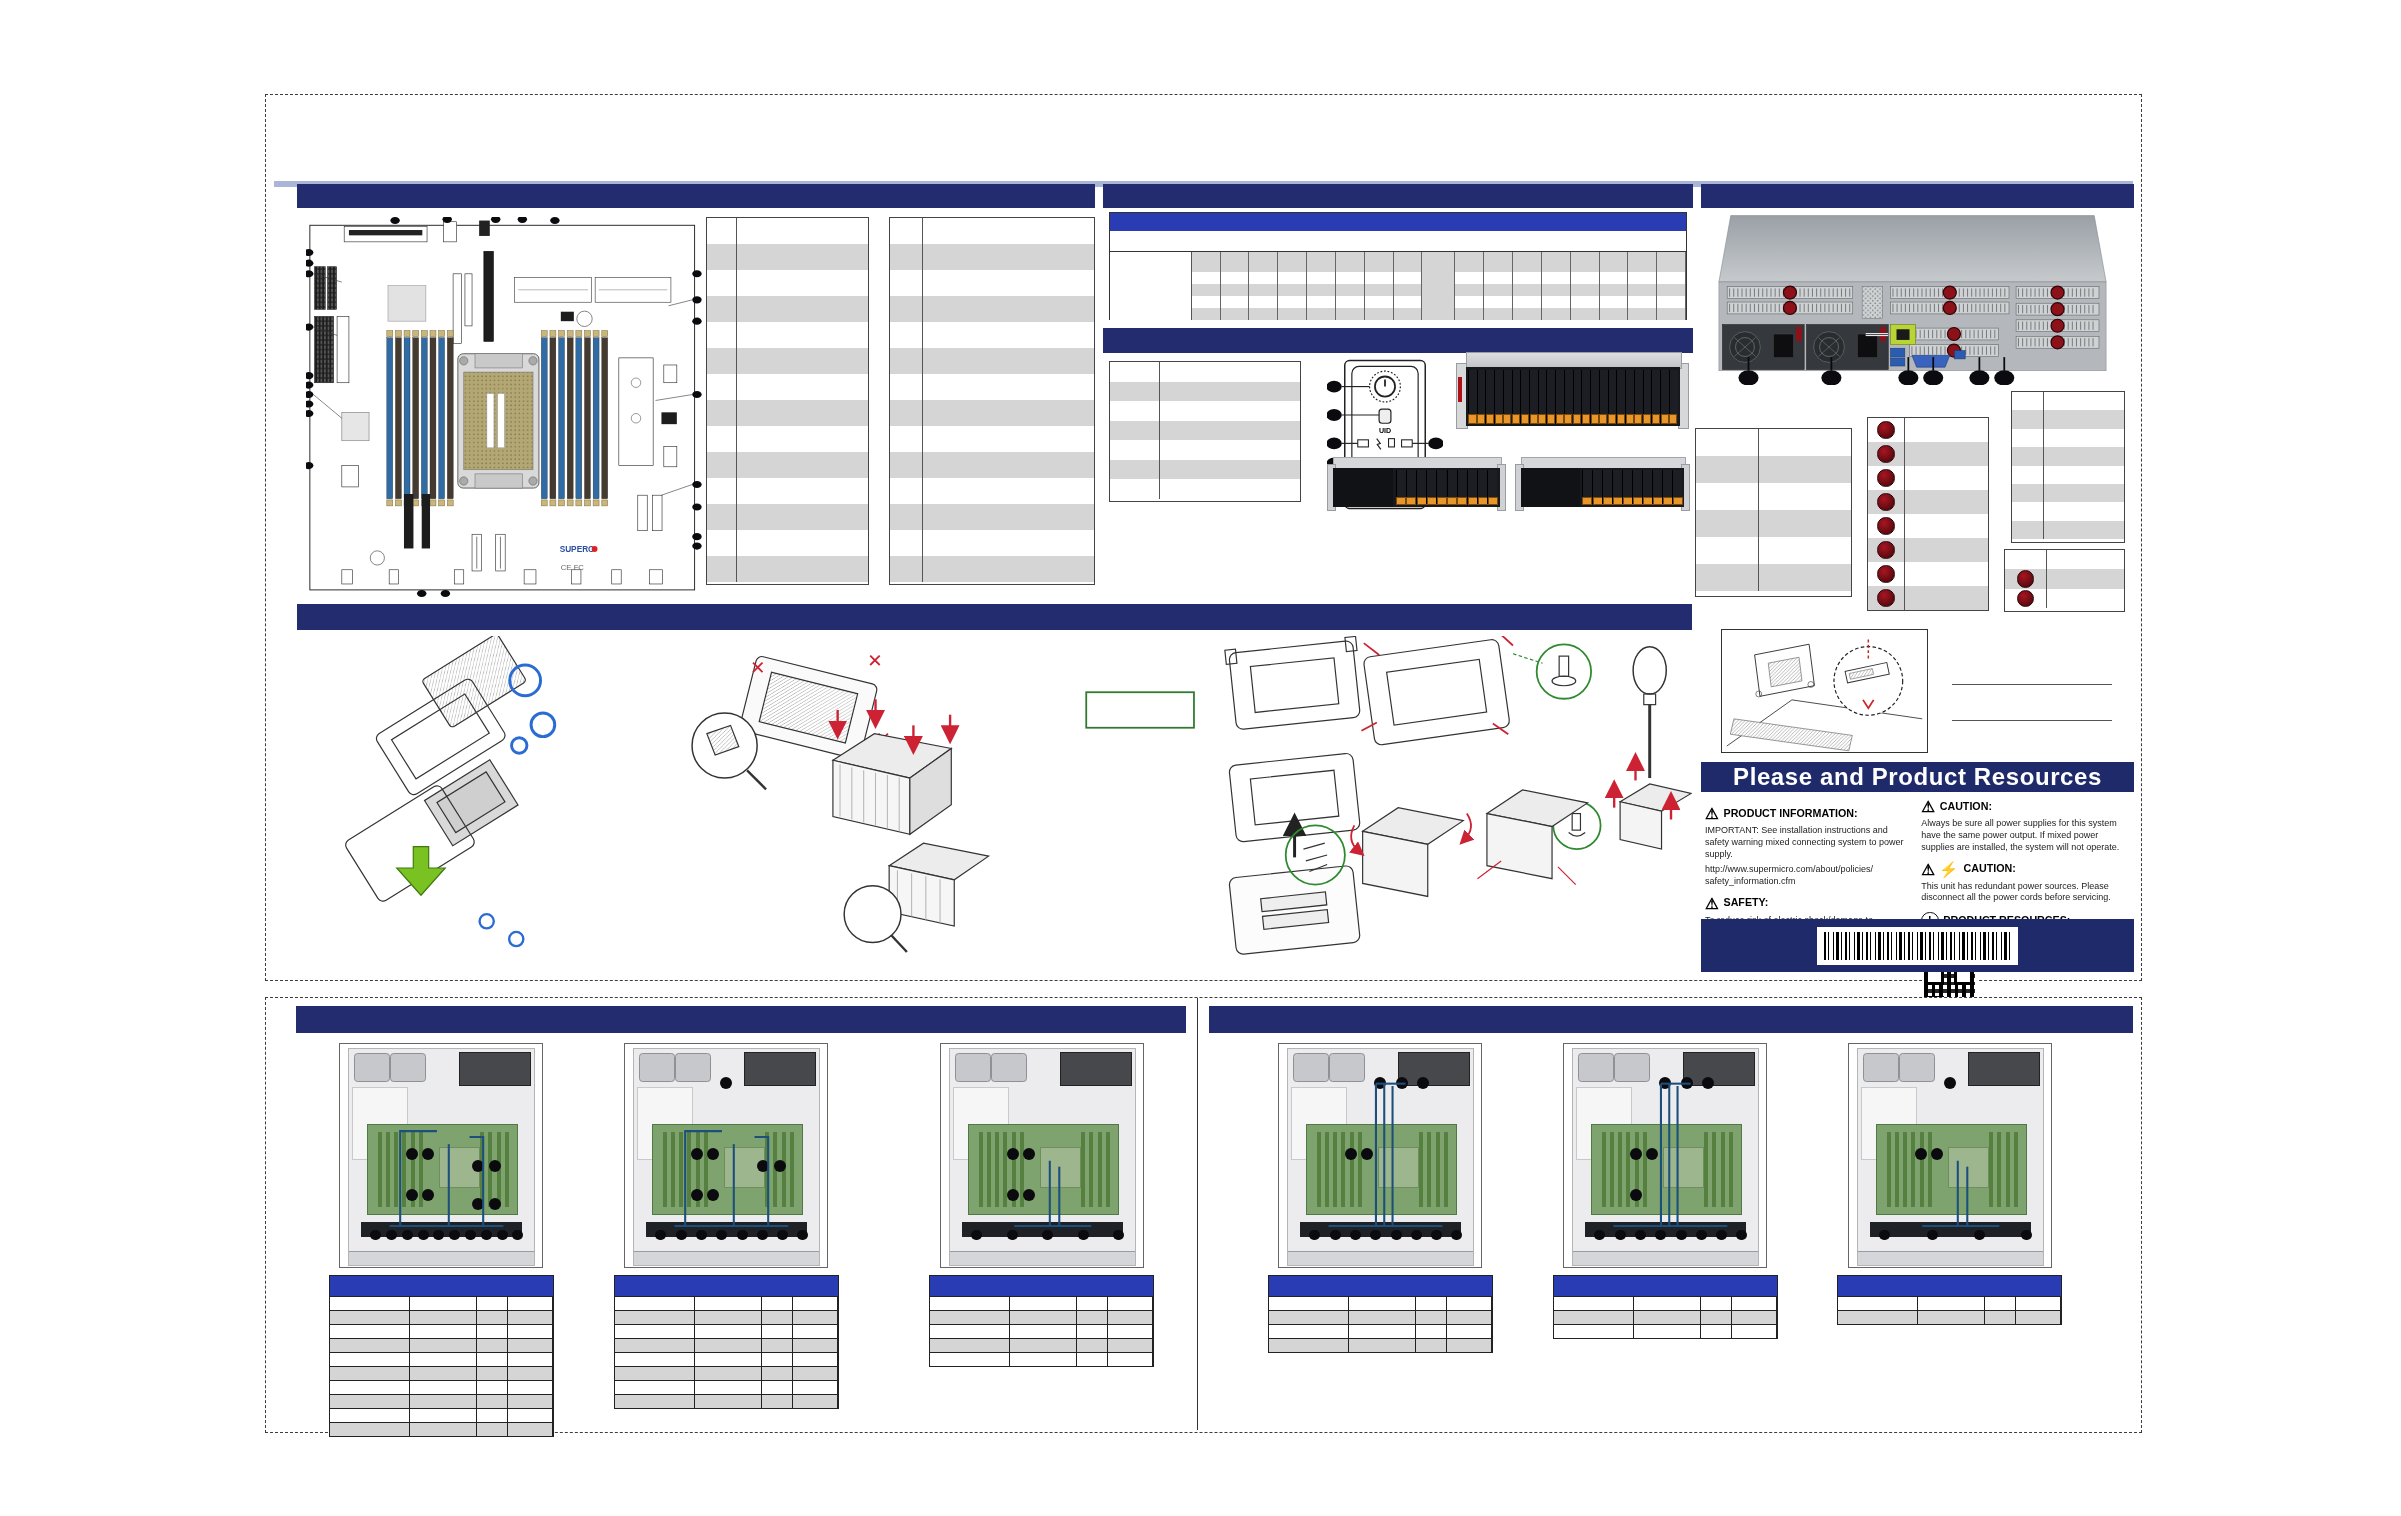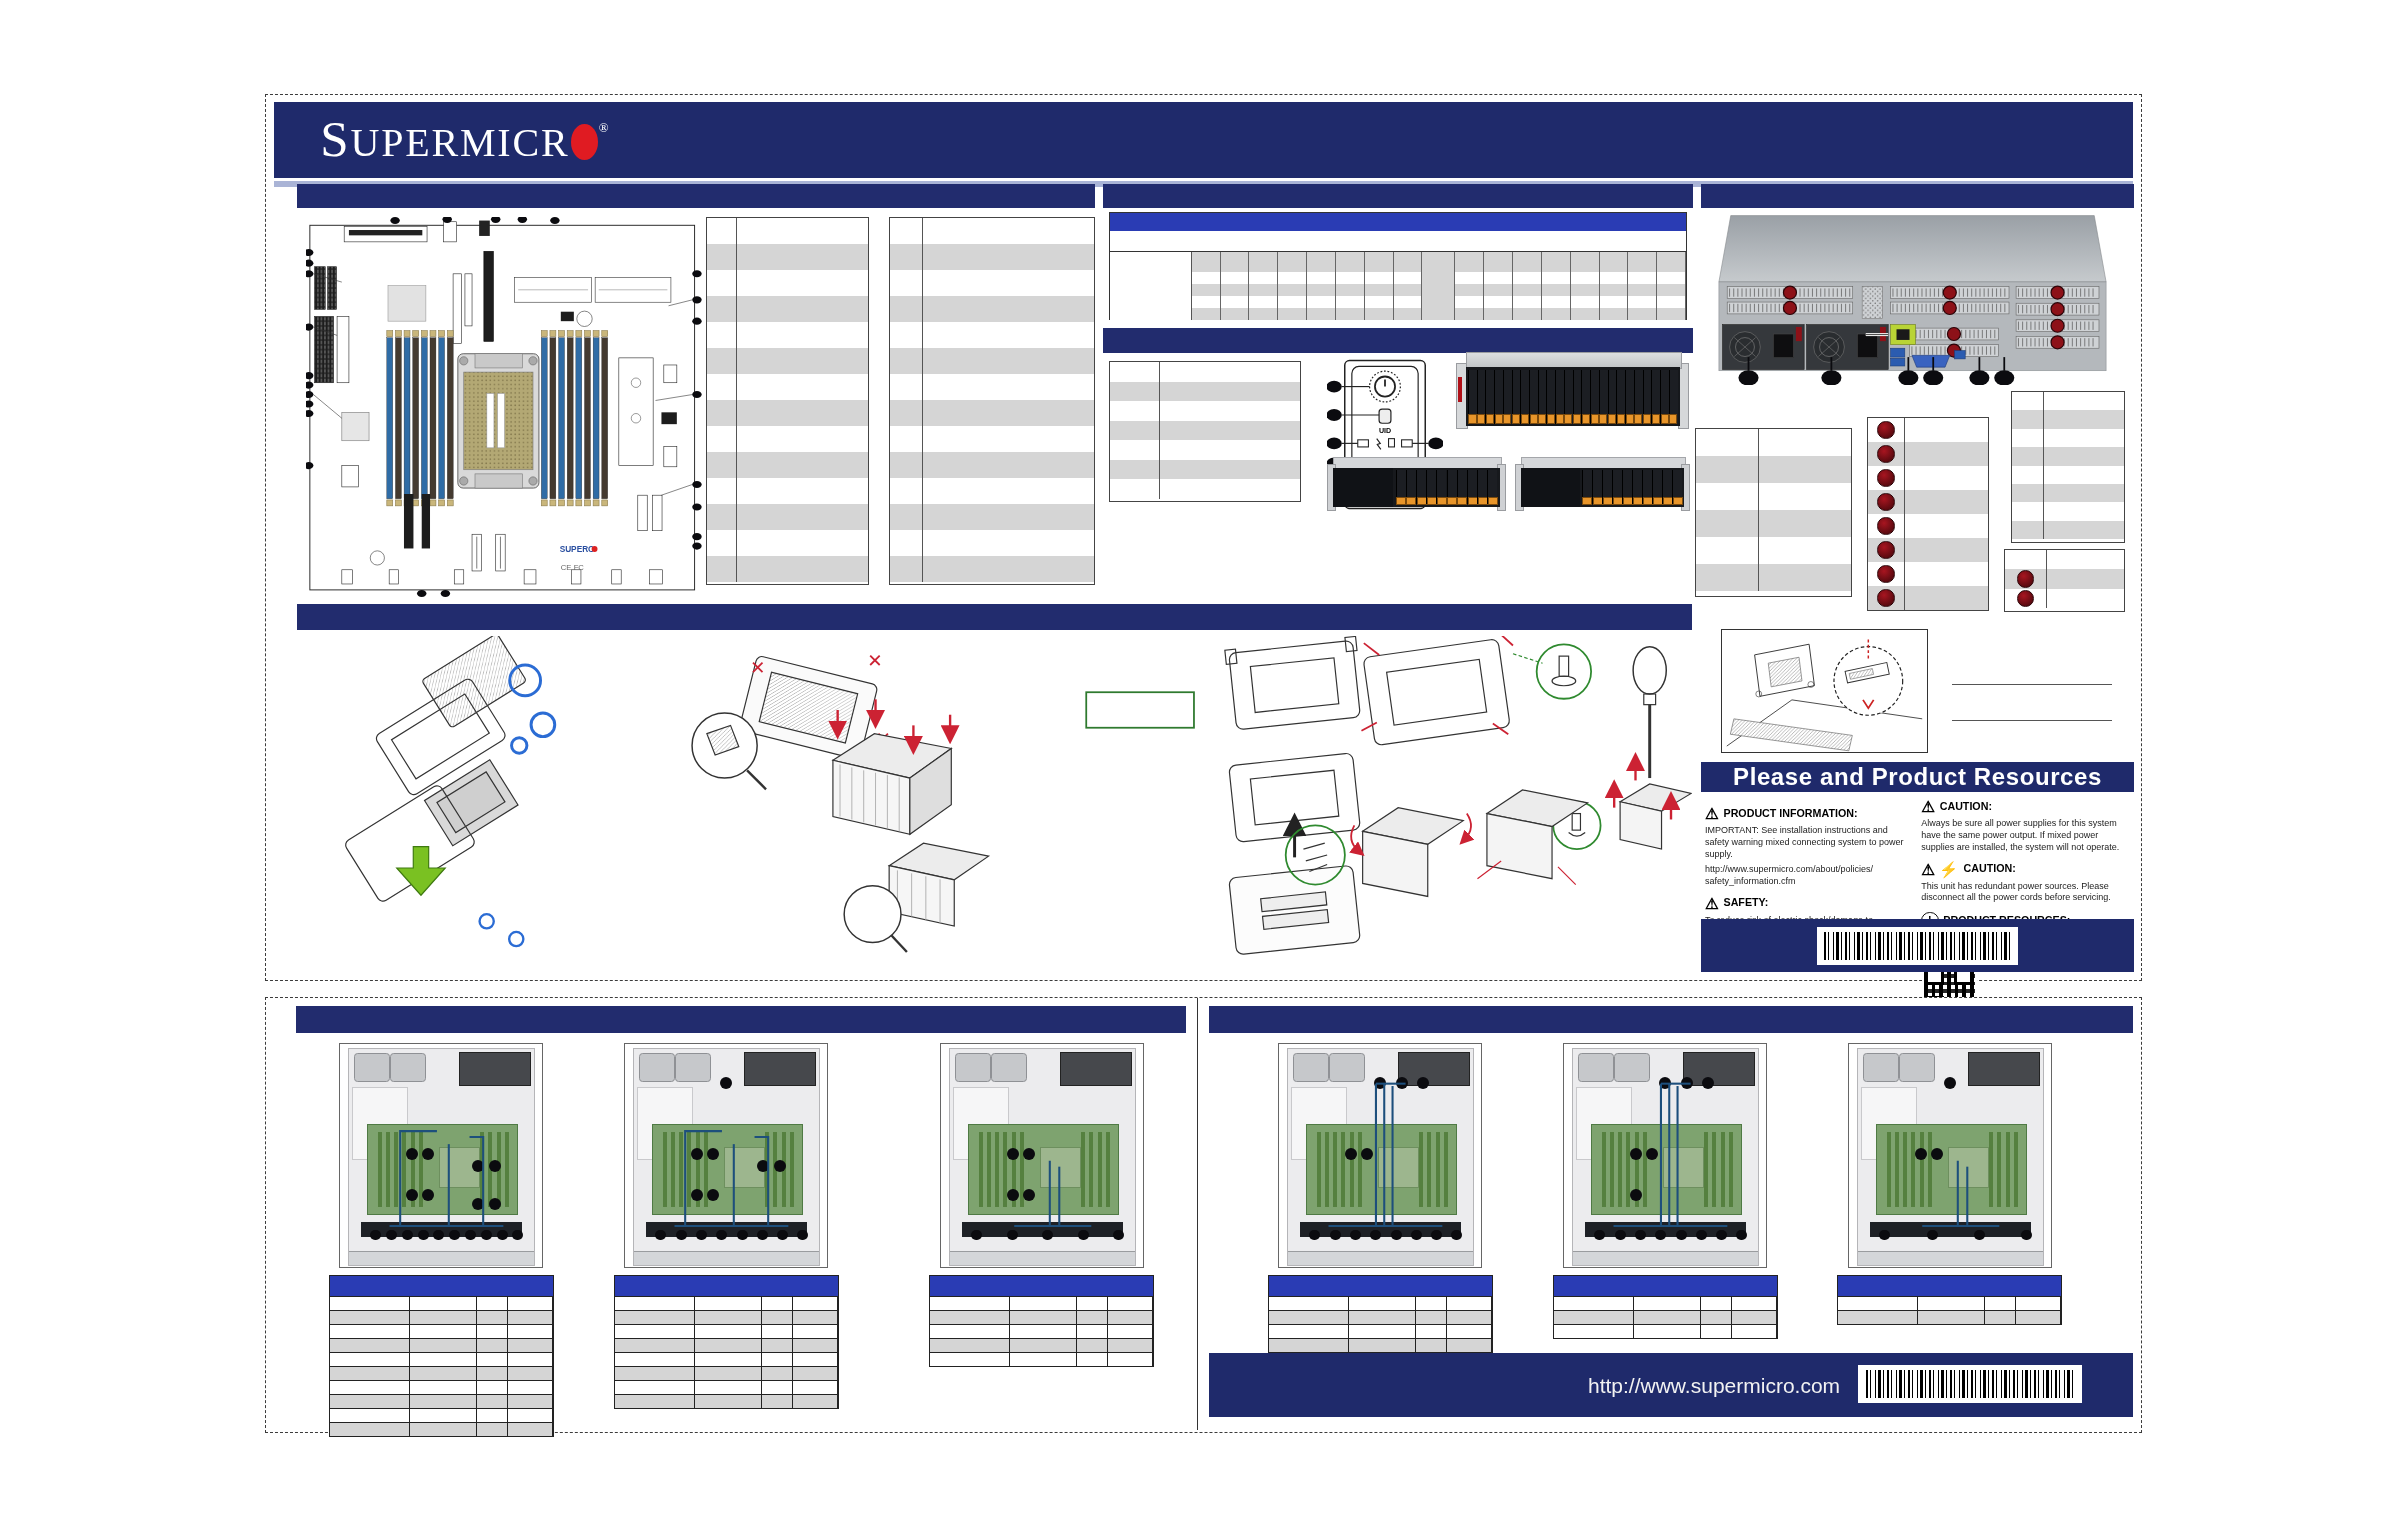--- a/index.html
+++ b/index.html
@@ -58,25 +58,20 @@
   .latch{position:absolute;background:#e8952a;border:0.6px solid #7a4a0d;}
   svg text{font-family:"Liberation Sans",sans-serif;}
 </style>
 </head>
 <body>
 
 <div id="page">
 
   <div class="abs sheet" style="left:265px;top:94px;width:1877px;height:887px;">
 
-    <div class="abs navy" style="left:8.3px;top:7px;width:1859px;height:76px;">
-      <div class="abs logo" style="left:46px;top:8.3px;">
-        <span class="big">S</span><span class="rest">UPERMICR</span><span class="o"></span><span class="reg">®</span>
-      </div>
-    </div>
     <div class="abs" style="left:8.3px;top:86px;width:1859px;height:6px;background:#aab4d6;"></div>
 
     <div class="abs bar" style="left:31px;top:89px;width:798px;height:24px;"></div>
     <div class="abs bar" style="left:837px;top:89px;width:590px;height:24px;"></div>
     <div class="abs bar" style="left:1435px;top:89px;width:433px;height:24px;"></div>
 
     <div class="abs" style="left:40px;top:122px;width:396px;height:380px;">
       <svg width="396" height="380" viewBox="0 0 668 642">
         <defs>
           <pattern id="pins" width="7" height="7" patternUnits="userSpaceOnUse">
@@ -1802,21 +1797,15 @@
           <div class="bc" style="width:20%;"></div>
         </div>
         <div class="srow gray" style="height:13px;">
           <div class="bc" style="width:36%;"></div>
           <div class="bc" style="width:30%;"></div>
           <div class="bc" style="width:14%;"></div>
           <div class="bc" style="width:20%;"></div>
         </div>
       </div>
 
-    <div class="abs navy" style="left:943px;top:355px;width:924px;height:64px;">
-      <span class="urltext abs" style="left:379px;top:21px;">http://www.supermicro.com</span>
-      <div class="wbox abs" style="left:649px;top:12px;width:224px;height:38px;">
-        <div class="barcode" style="width:208px;height:28px;"></div>
-      </div>
-    </div>
   </div>
 </div>
 
 
 </body></html>

